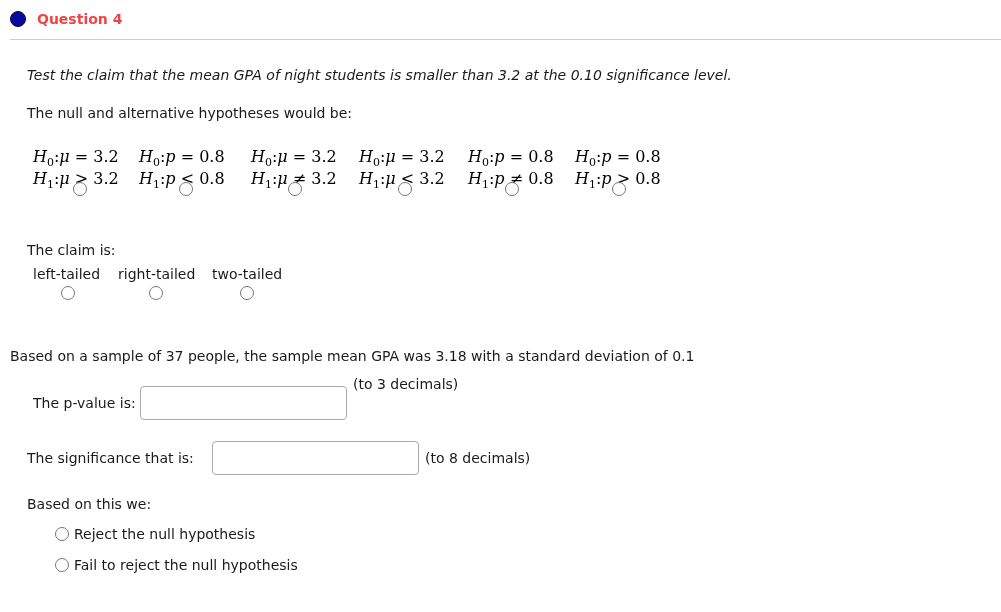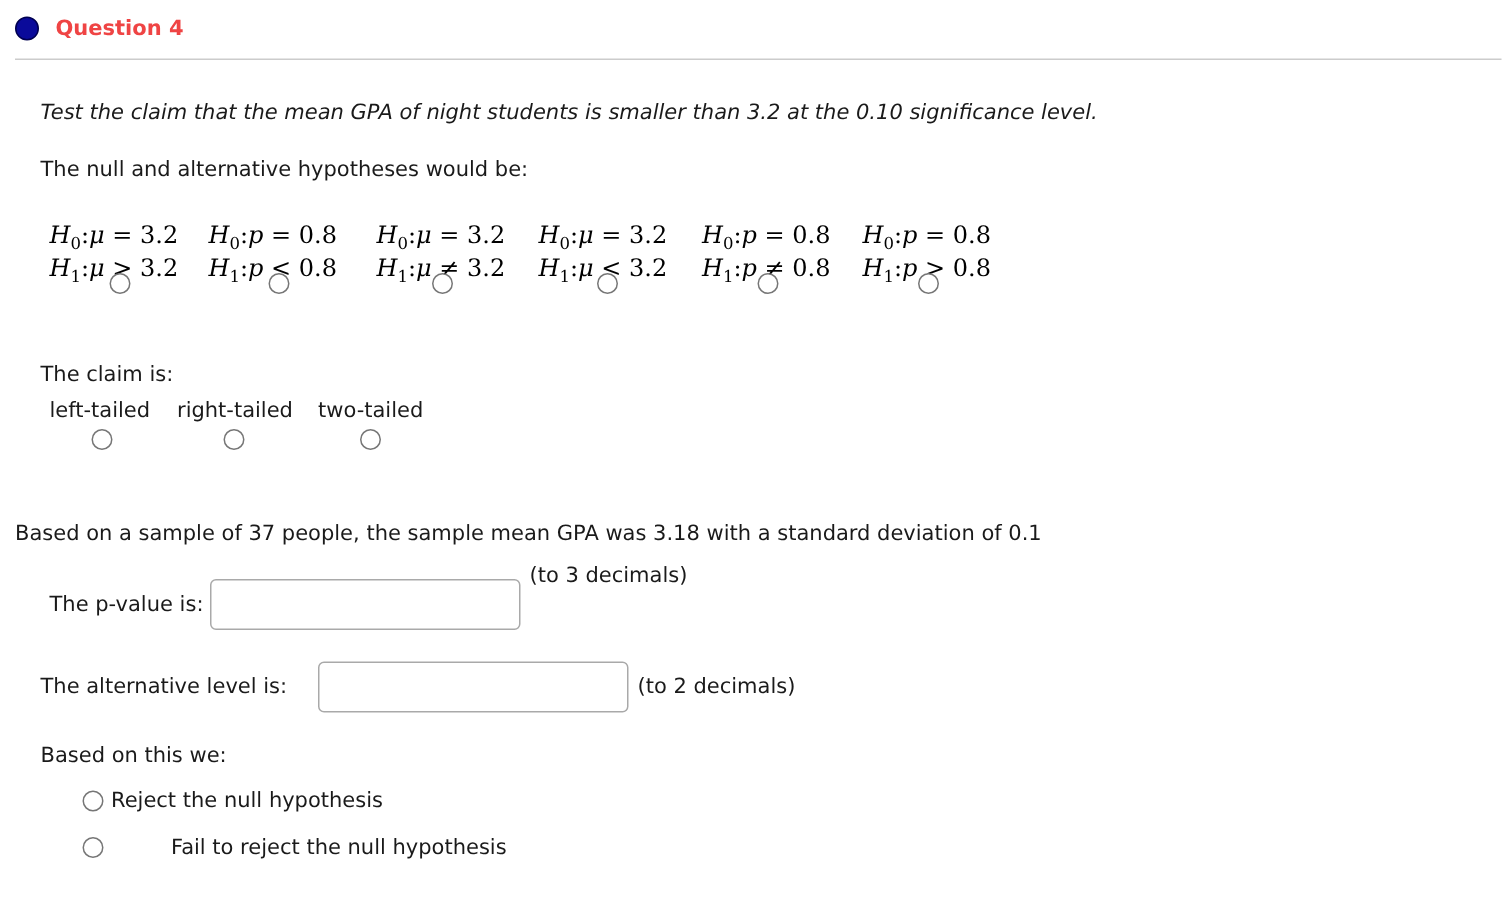--- a/index.html
+++ b/index.html
@@ -80,25 +80,25 @@
 <span class="radio radio-abs" style="left:61px; top:286px;"></span>
 <span class="radio radio-abs" style="left:149px; top:286px;"></span>
 <span class="radio radio-abs" style="left:240px; top:286px;"></span>
 
 <div class="abs" style="left:10px; top:348px;">Based on a sample of 37 people, the sample mean GPA was 3.18 with a standard deviation of 0.1</div>
 
 <div class="abs" style="left:33px; top:395px;">The p-value is:</div>
 <input class="input-box" style="left: 140px; top: 386px; width: 207px;" type="text" value="">
 <div class="abs" style="left:353px; top:376px;">(to 3 decimals)</div>
 
-<div class="abs" style="left:27px; top:450px;">The alternative level is:</div>
+<div class="abs" style="left:27px; top:450px;">The significance that is:</div>
 <input class="input-box" style="left: 212px; top: 441px; width: 207px;" type="text" value="">
-<div class="abs" style="left:425px; top:450px;">(to 2 decimals)</div>
+<div class="abs" style="left:425px; top:450px;">(to 8 decimals)</div>
 
 <div class="abs" style="left:27px; top:496px;">Based on this we:</div>
 <label class="opt" style="left:55px; top:526px;">
   <span class="radio"></span>
   <span>Reject the null hypothesis</span>
 </label>
-<label class="opt" style="left:55px; top:557px;gap:40px;">
+<label class="opt" style="left:55px; top:557px;">
   <span class="radio"></span>
   <span>Fail to reject the null hypothesis</span>
 </label>
 
 </body></html>

